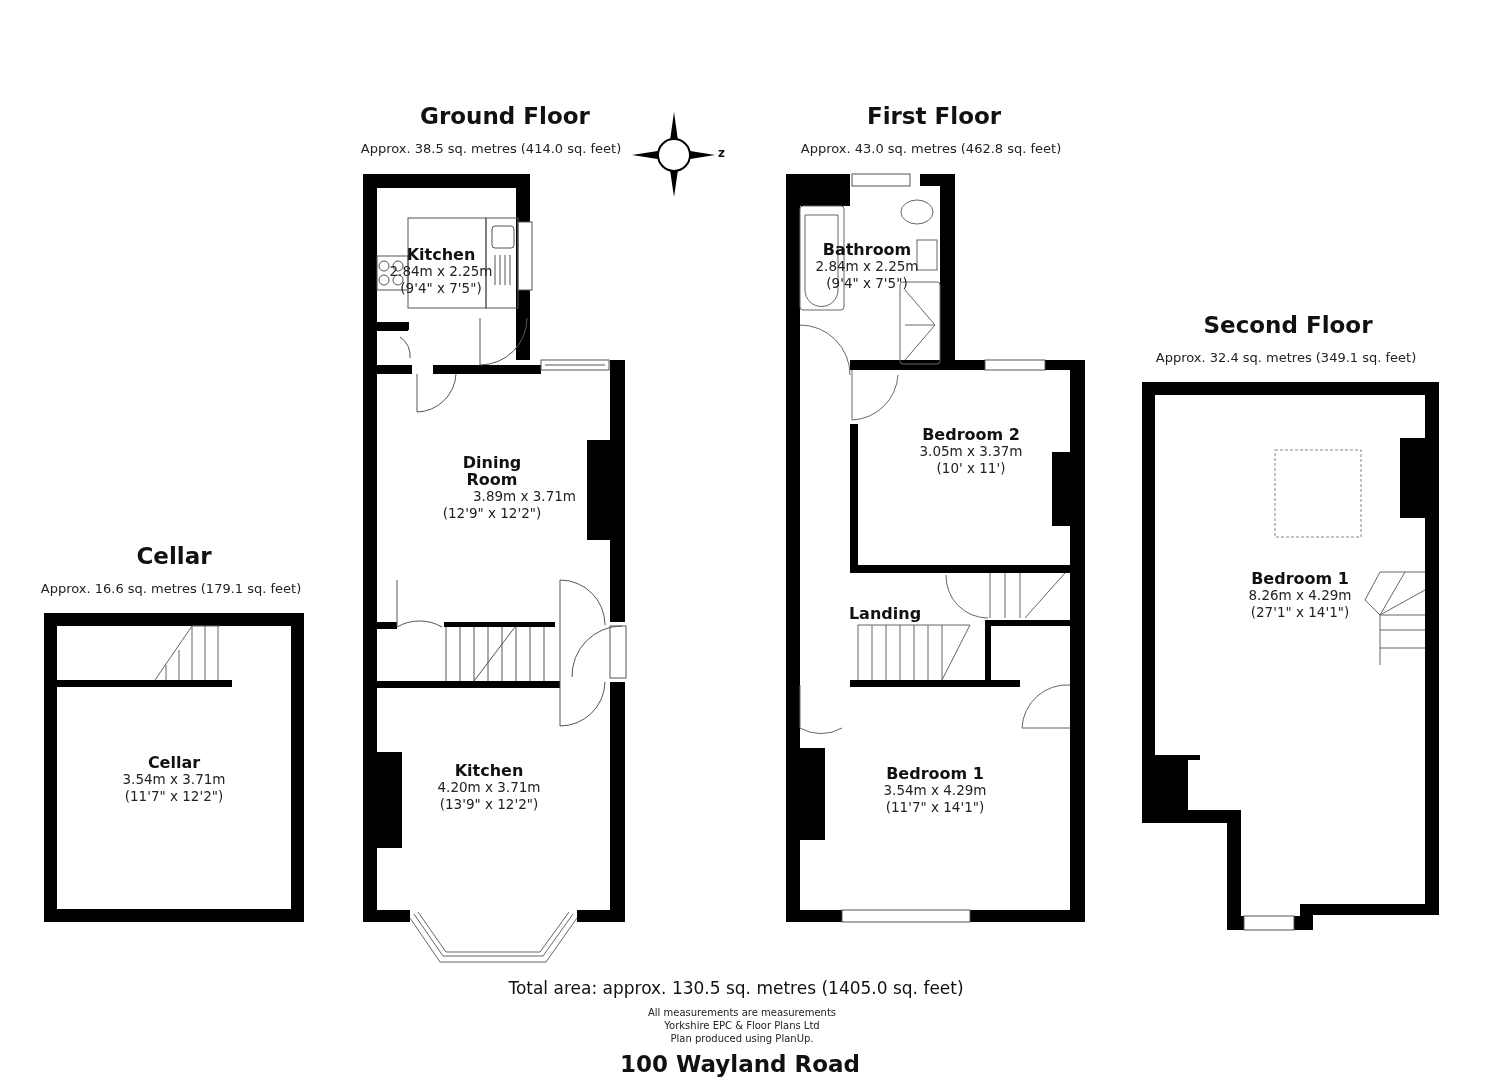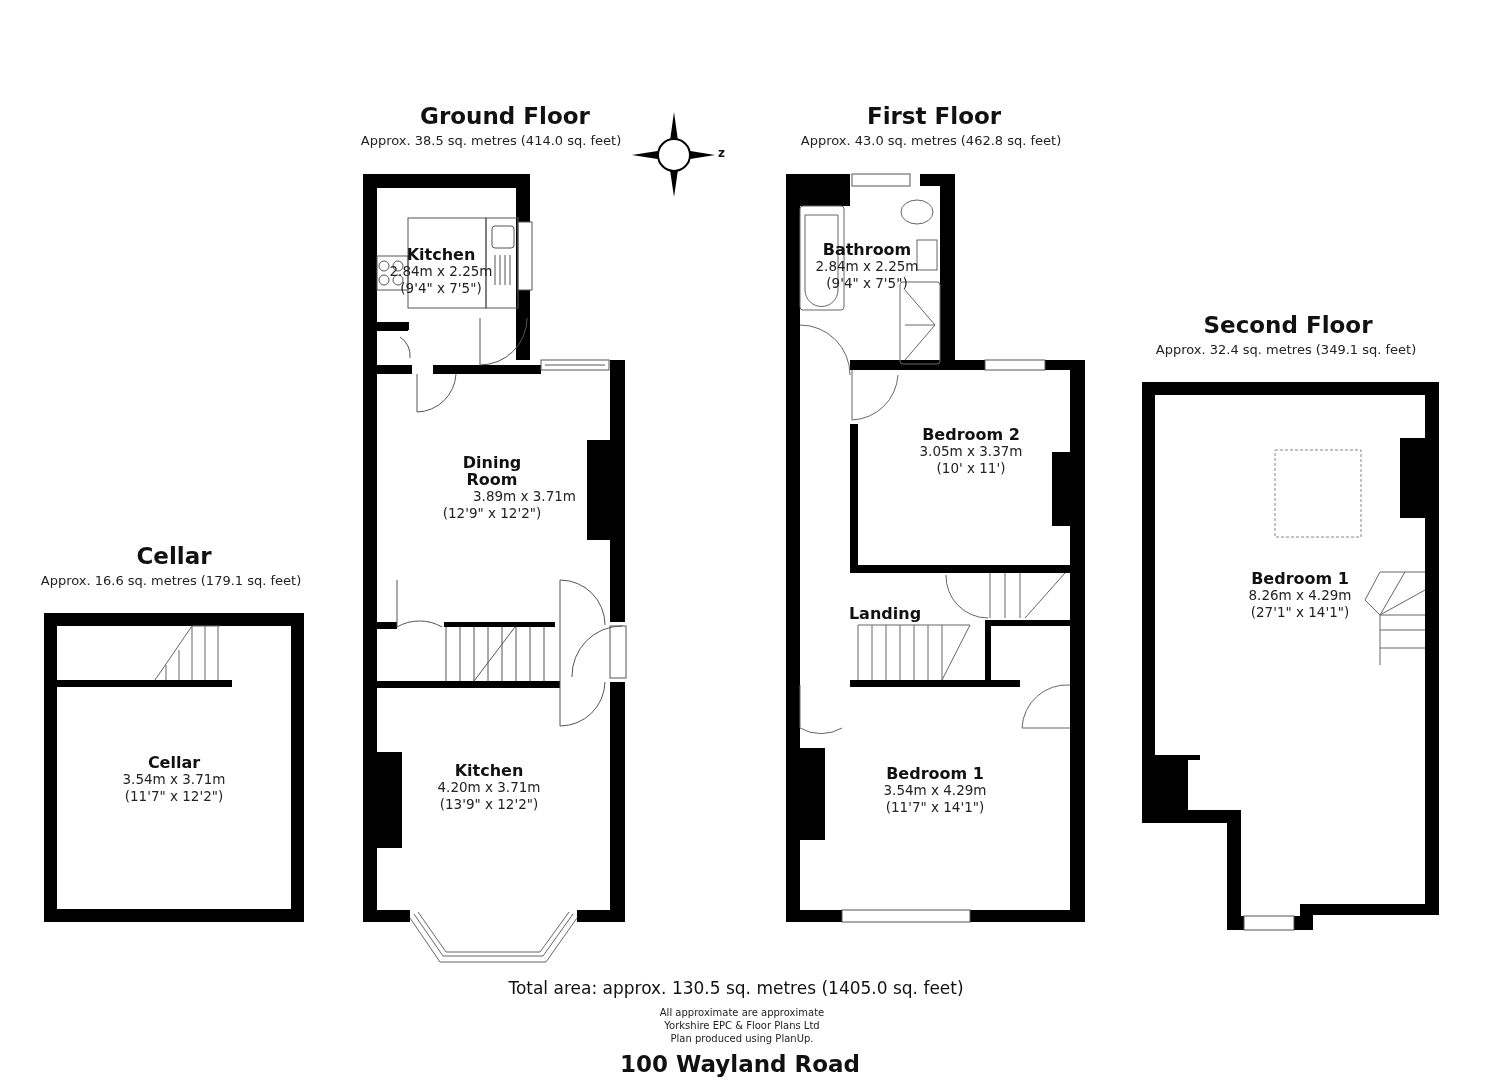--- a/index.html
+++ b/index.html
@@ -1,19 +1,19 @@
 <!DOCTYPE html>
 <html><head>
 <meta charset="utf-8">
 <style>
   html, body { margin: 0; padding: 0; background: #ffffff; }
   body { width: 1485px; height: 1080px; position: relative; overflow: hidden;
          font-family: "DejaVu Sans", sans-serif; color: #111; }
   .floor-title { position: absolute; font-weight: bold; font-size: 23px; text-align: center; white-space: nowrap; transform: translateX(-50%); }
-  .floor-sub { position: absolute; font-size: 13px; text-align: center; white-space: nowrap; transform: translateX(-50%); color: #222; }
+  .floor-sub { position: absolute; font-size: 13px; text-align: center; white-space: nowrap; transform: translateX(-50%); color: #222; margin-top: 8px; }
   .room-label { position: absolute; text-align: center; transform: translateX(-50%); white-space: nowrap; line-height: 17px; }
   .room-name { font-weight: bold; font-size: 16px; display: block; }
   .room-dim { font-size: 13.5px; display: block; color: #222; }
   svg.plan { position: absolute; left: 0; top: 0; }
   .footer-total { position: absolute; left: 736px; top: 978px; transform: translateX(-50%); font-size: 17px; white-space: nowrap; }
   .footer-note { position: absolute; left: 742px; transform: translateX(-50%); font-size: 10px; white-space: nowrap; color: #222; }
   .footer-address { position: absolute; left: 740px; top: 1051px; transform: translateX(-50%); font-size: 23px; font-weight: bold; white-space: nowrap; }
   .compass-n { position: absolute; left: 718px; top: 146px; font-size: 12px; font-weight: bold; }
 </style>
 </head>
@@ -241,16 +241,16 @@
   <span class="room-dim">(27'1" x 14'1")</span>
 </div>
 
 <div class="room-label" style="left:174px; top:754px;">
   <span class="room-name">Cellar</span>
   <span class="room-dim">3.54m x 3.71m</span>
   <span class="room-dim">(11'7" x 12'2")</span>
 </div>
 
 <div class="footer-total">Total area: approx. 130.5 sq. metres (1405.0 sq. feet)</div>
-<div class="footer-note" style="top:1007px;">All approximate are approximate</div>
+<div class="footer-note" style="top:1007px;">All measurements are measurements</div>
 <div class="footer-note" style="top:1020px;">Yorkshire EPC &amp; Floor Plans  Ltd</div>
 <div class="footer-note" style="top:1033px;">Plan produced using PlanUp.</div>
 <div class="footer-address">100 Wayland Road</div>
 
 </body></html>

